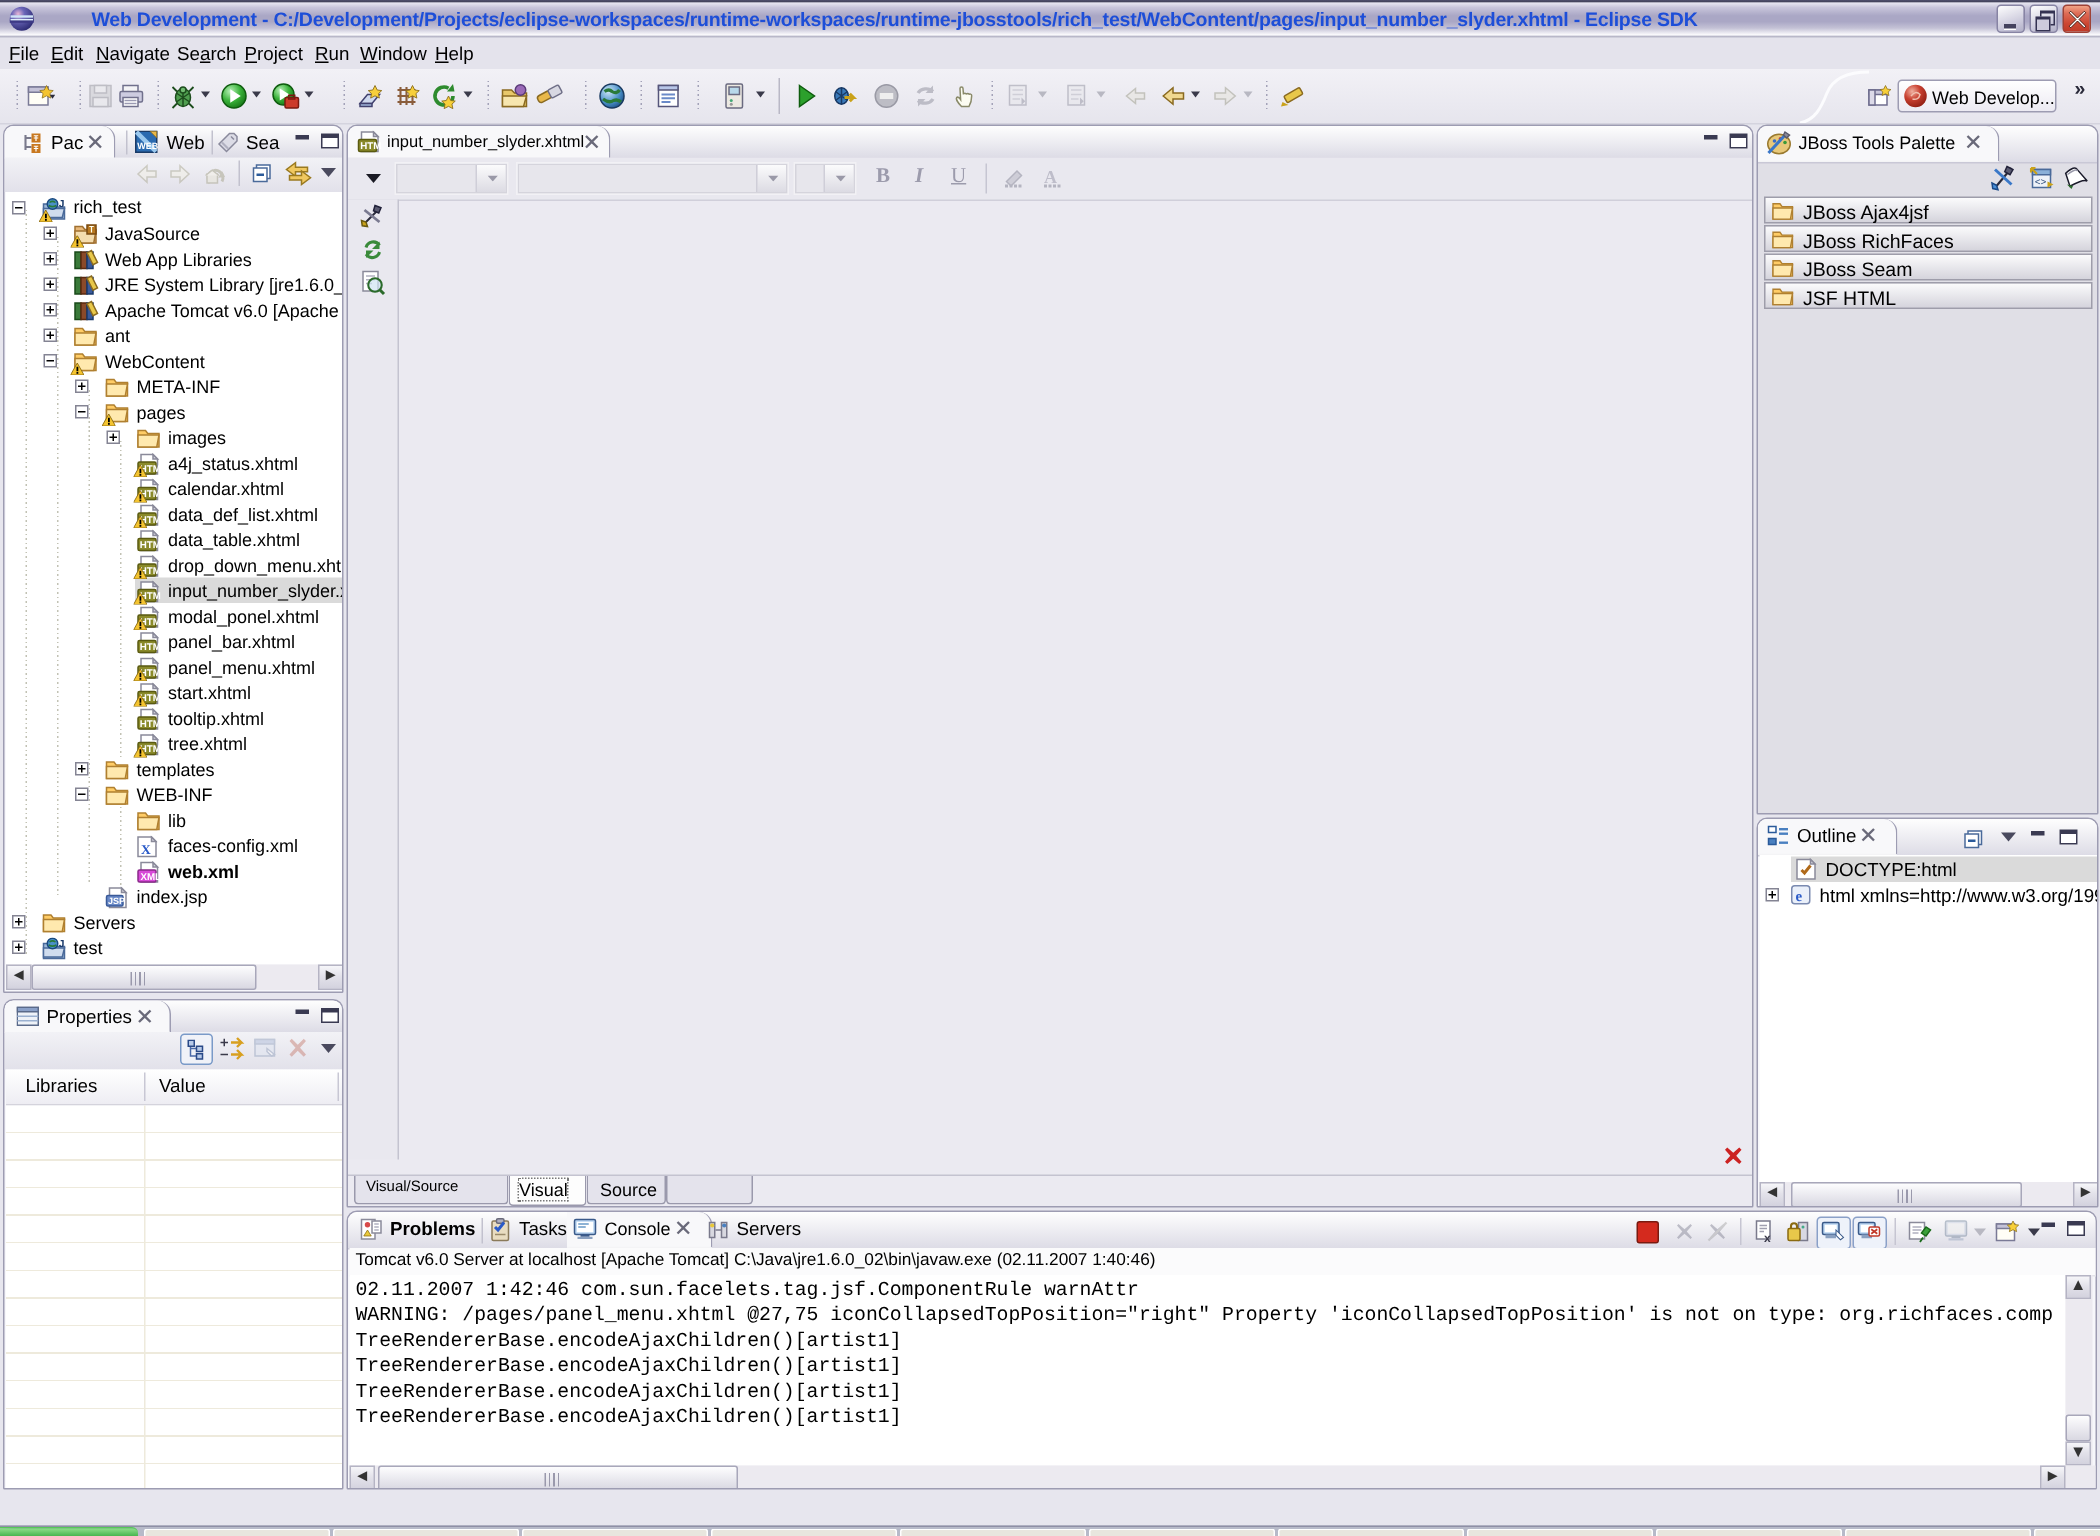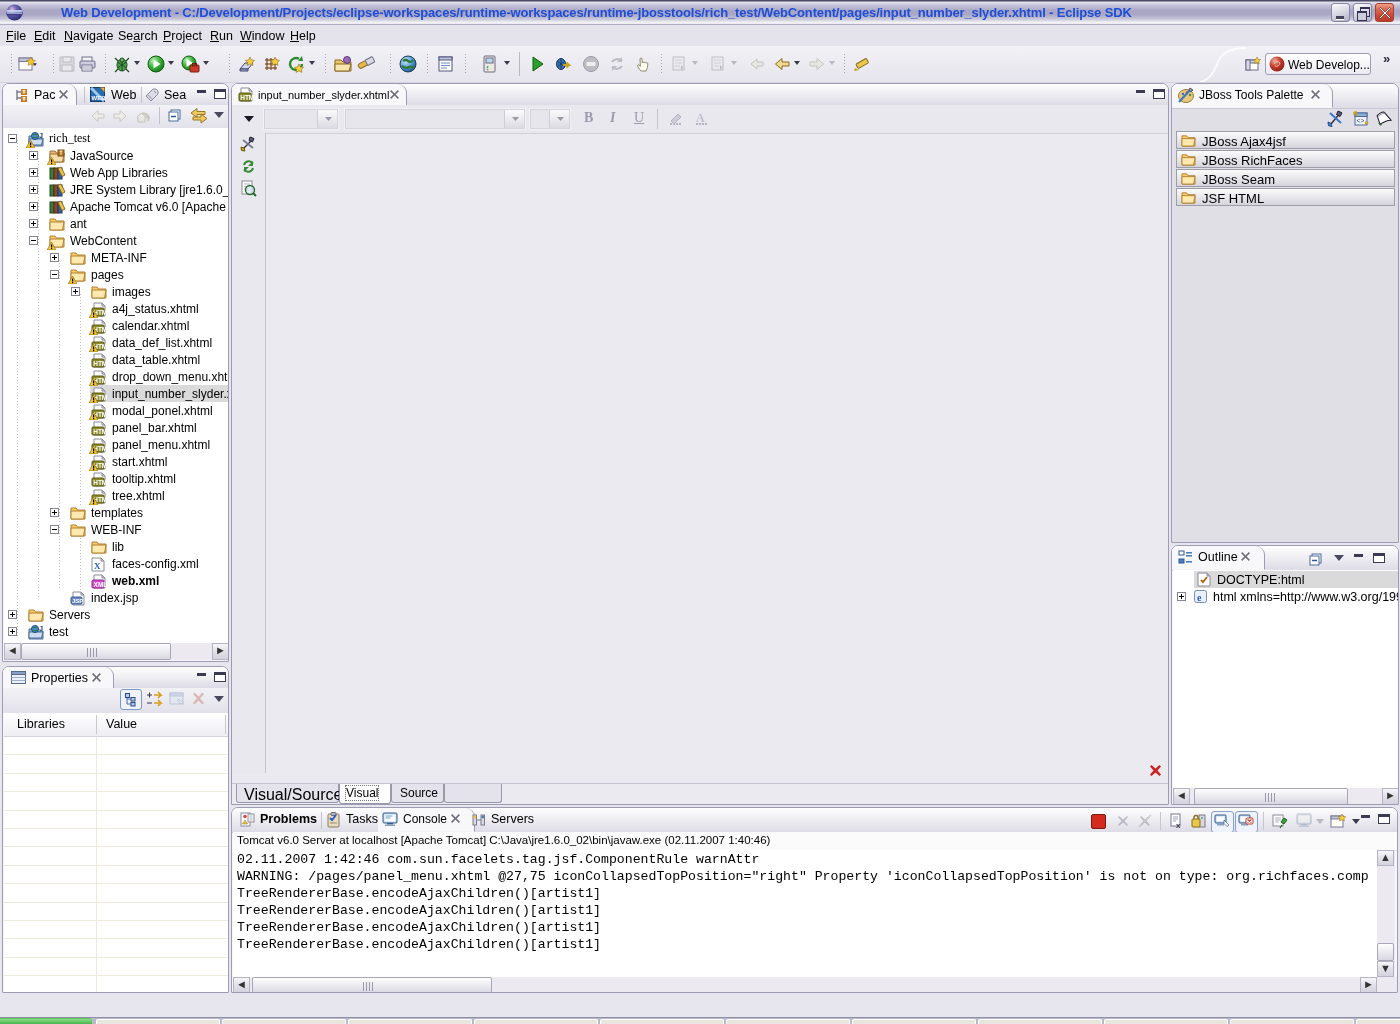--- a/index.html
+++ b/index.html
@@ -324,21 +324,21 @@
             <path d="M1 7 h14 l-1.5 6 H1 z" fill="#cfdcee" stroke="#4a6a9a"></path>
             <circle cx="7" cy="4" r="3.5" fill="#4a90c8" stroke="#1a4a80"></circle>
             <path d="M5 3 q2 -1.5 4 0 M4.5 5 q2.5 1.5 5 0" stroke="#2a7a3a" fill="none"></path>
             <text x="11" y="6" font-size="7" font-weight="bold" fill="#1a3a6a" font-family="Liberation Mono">J</text>
           </svg>
           <svg class="ab" style="left:22px;top:9px;z-index:5" width="9" height="8" viewBox="0 0 9 8">
             <path d="M4.5 0 L9 8 H0 Z" fill="#f4c430" stroke="#8a6a10" stroke-width="0.6"></path>
             <rect x="4" y="2.5" width="1.2" height="3" fill="#000"></rect>
             <rect x="4" y="6" width="1.2" height="1.2" fill="#000"></rect>
           </svg>
-          <div class="ab" style="left:45px;top:0;font-family:Liberation Serif, serif;">rich_test</div>
+          <div class="ab" style="left:45px;top:0;">rich_test</div>
         </div>
 <div class="tree-row" style="left:0;top:20px;width:225px;">
           <div class="exp plus" style="left:25px;top:3px;">
             <i></i>
             <b></b>
           </div>
           <svg class="ab" style="left:45px;top:1px" width="16" height="14" viewBox="0 0 16 14">
             <path d="M1 2 h5 l1.5 2 H15 v9 H1 z" fill="#e8b87a" stroke="#a07030"></path>
             <path d="M1 5 h14 l-1.5 8 H1 z" fill="#f4dcae" stroke="#a07030"></path>
             <rect x="9" y="1" width="6" height="6" fill="#b87820" stroke="#7a4a10"></rect>
@@ -821,21 +821,21 @@
           <path d="M13 13 l3 3" stroke="#2a6a2a" stroke-width="2"></path>
         </svg>
 </div>
 
 
 <svg class="ab" style="left:916px;top:679px" width="15" height="15" viewBox="0 0 15 15">
         <path d="M2 3.5 L5.5 7.5 L2 11.5 L3.5 13 L7.5 9.5 L11.5 13 L13 11.5 L9.5 7.5 L13 3.5 L11.5 2 L7.5 5.5 L3.5 2 Z" fill="#cc2222"></path>
       </svg>
 <div class="ab" style="left:0;top:699px;width:100%;height:22px;border-top:1px solid #c4c3d0;">
 <div class="ab" style="left:4px;top:0;width:103px;height:19px;border:1px solid #9a99ac;border-top:none;background:#e4e3ec;box-sizing:border-box;border-radius:0 0 3px 3px;">
-          <div class="tabtxt" style="left:7px;top:2px;font-size:16px;">Visual/Source</div>
+          <div class="tabtxt" style="left:7px;top:2px;font-size:10px;">Visual/Source</div>
         </div>
 <div class="ab" style="left:107px;top:0;width:52px;height:20px;border:1px solid #9a99ac;border-top:none;background:#fdfdfd;box-sizing:border-box;border-radius:0 0 3px 3px;">
           <div class="tabtxt" style="left:6px;top:2px;font-size:12px;outline:1px dotted #777;">Visual</div>
         </div>
 <div class="ab" style="left:159px;top:0;width:53px;height:19px;border:1px solid #9a99ac;border-top:none;background:#e4e3ec;box-sizing:border-box;border-radius:0 0 3px 3px;">
           <div class="tabtxt" style="left:8px;top:2px;font-size:12px;">Source</div>
         </div>
 <div class="ab" style="left:212px;top:0;width:58px;height:19px;border:1px solid #9a99ac;border-top:none;background:#e4e3ec;box-sizing:border-box;border-radius:0 0 3px 3px;">
           <div class="tabtxt" style="left:8px;top:2px;font-size:12px;margin-top:16px;">Preview</div>
         </div>

